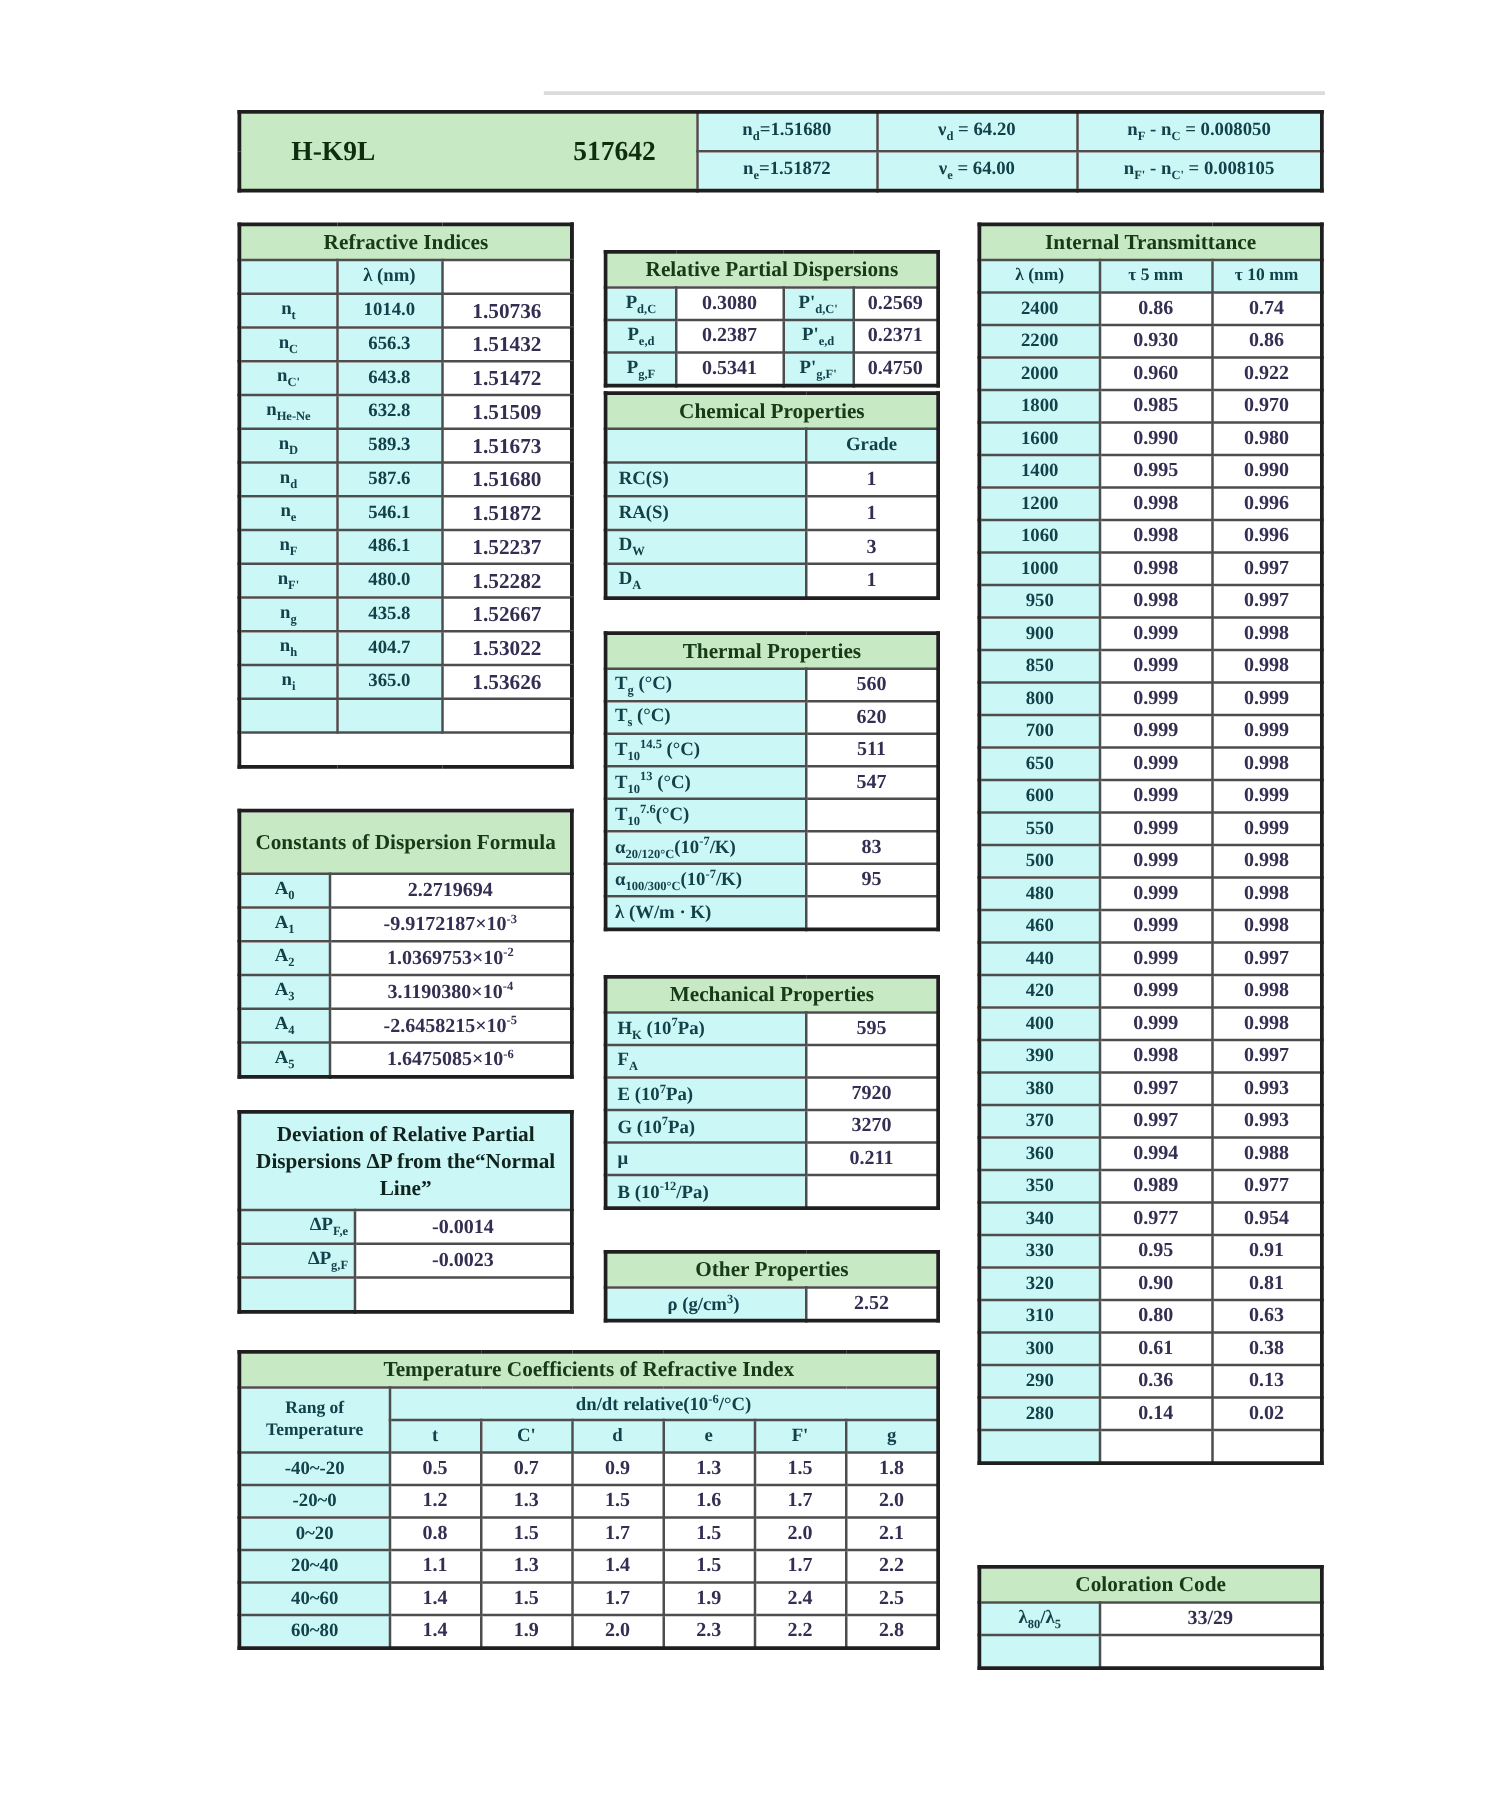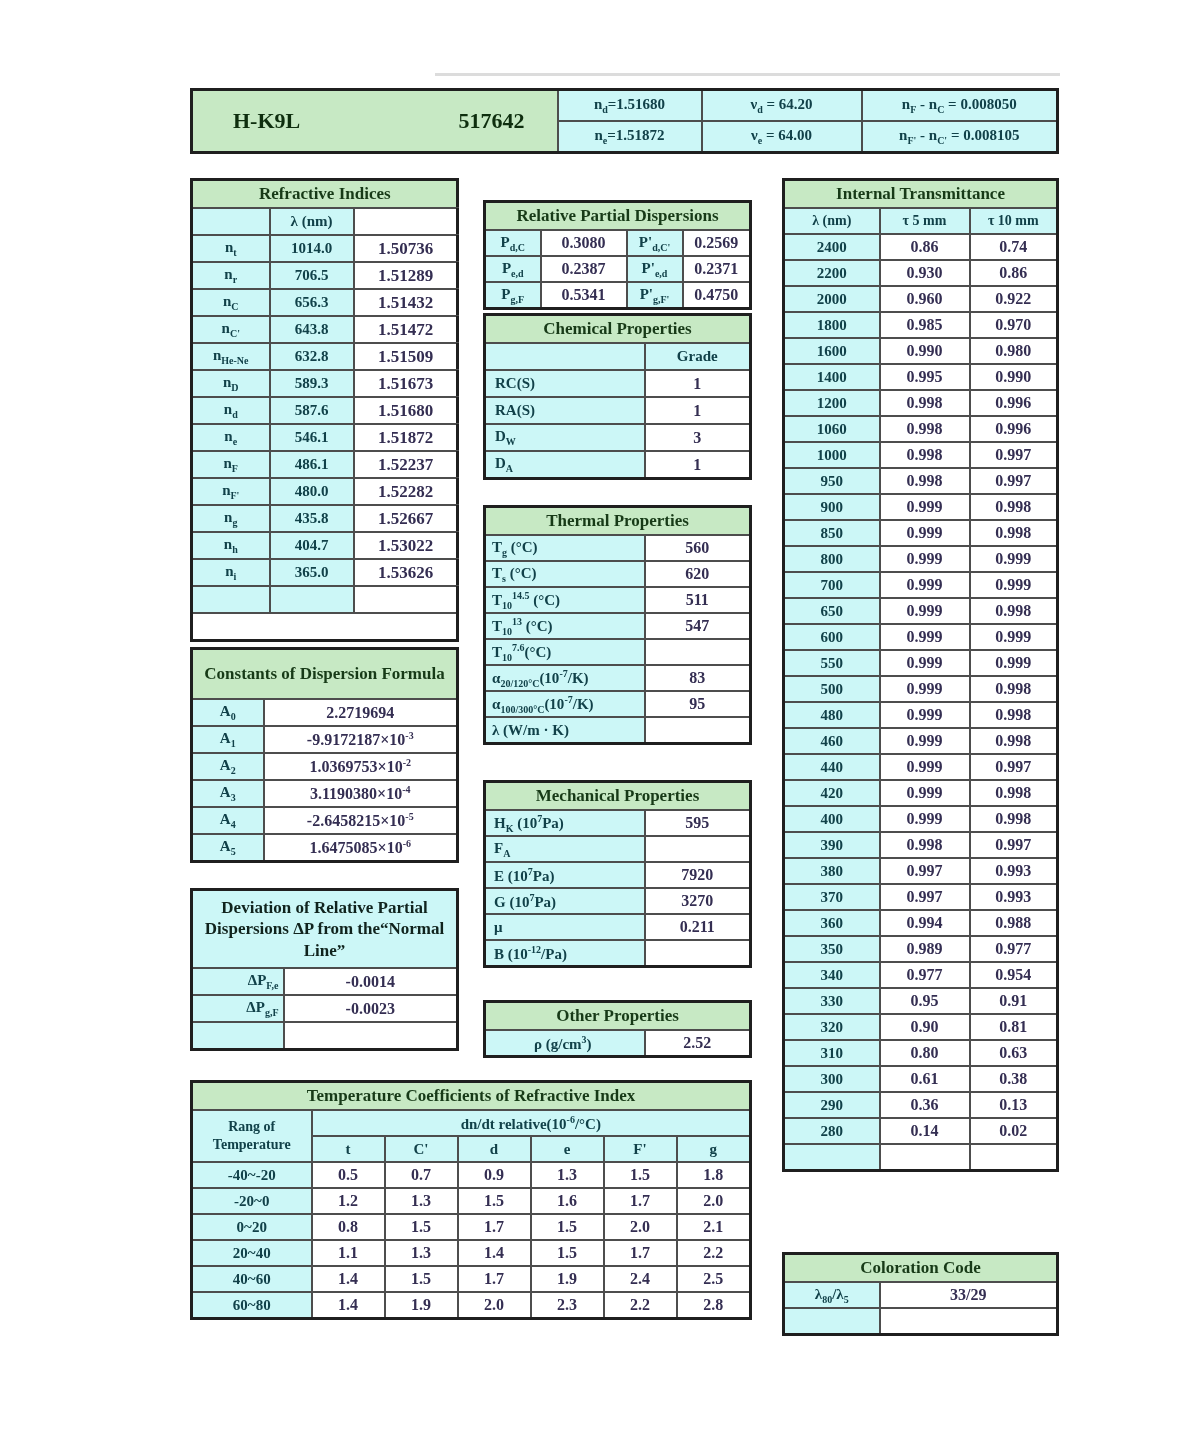--- a/index.html
+++ b/index.html
@@ -124,25 +124,20 @@
         <th class="w sub"></th>
       </tr>
     </thead>
     <tbody>
         <tr>
           <td class="c">n<sub>t</sub></td>
           <td class="c">1014.0</td>
           <td class="w">1.50736</td>
         </tr>
         <tr>
-          <td class="c">n<sub>r</sub></td>
-          <td class="c">706.5</td>
-          <td class="w">1.51289</td>
-        </tr>
-        <tr>
           <td class="c">n<sub>C</sub></td>
           <td class="c">656.3</td>
           <td class="w">1.51432</td>
         </tr>
         <tr>
           <td class="c">n<sub>C'</sub></td>
           <td class="c">643.8</td>
           <td class="w">1.51472</td>
         </tr>
         <tr>

